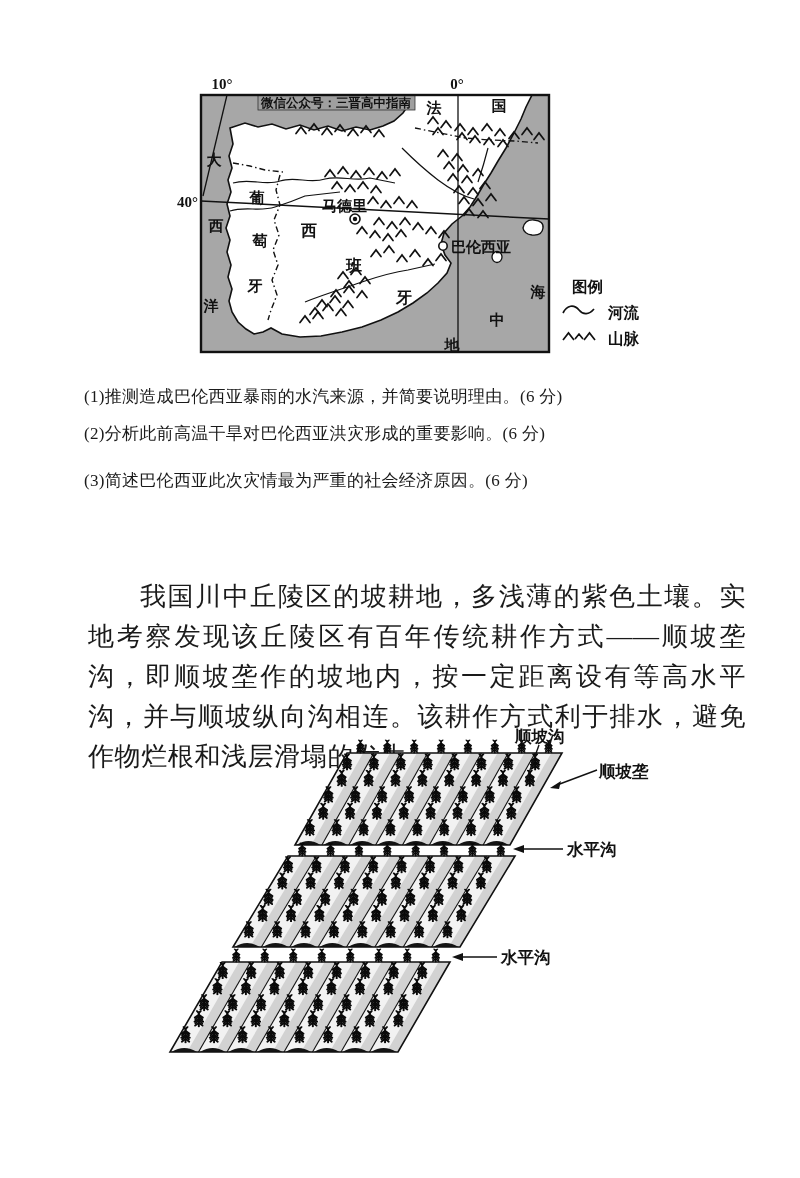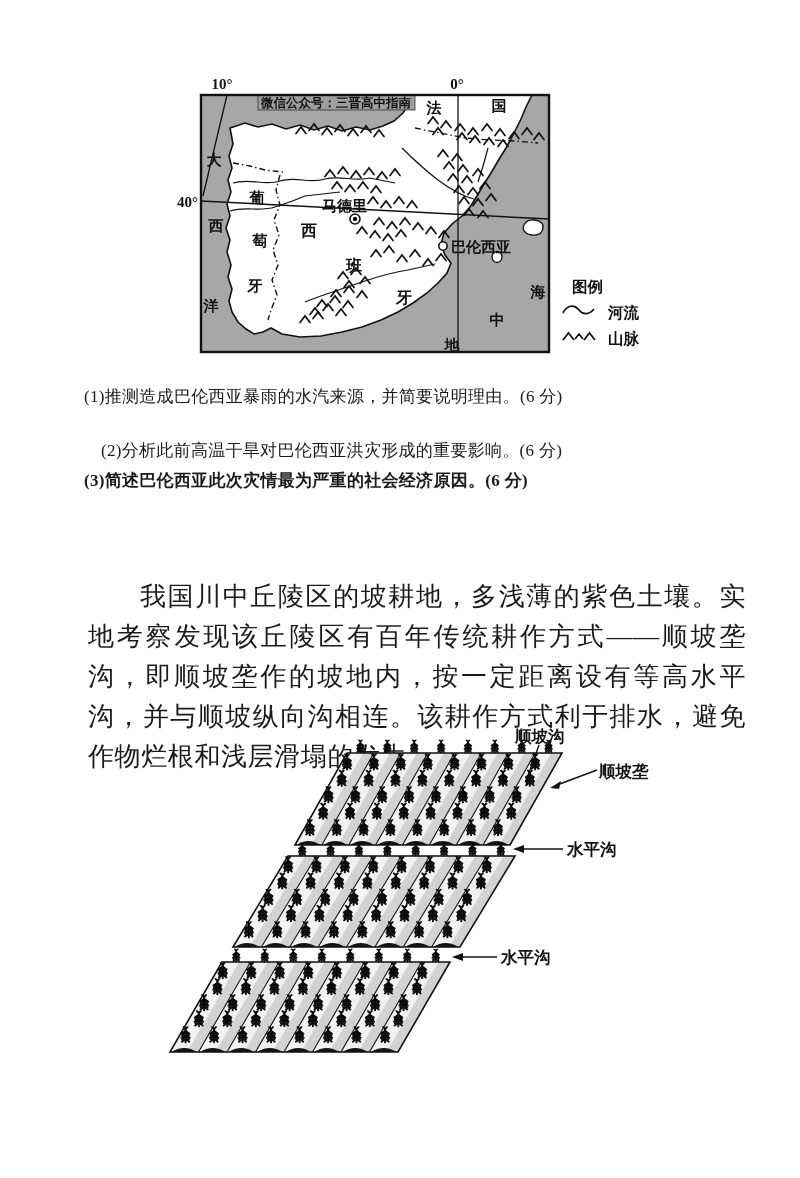--- a/index.html
+++ b/index.html
@@ -173,22 +173,22 @@
     <g>
       <text class="mlabel" font-size="15.5" x="572" y="292">图例</text>
       <path d="M563,313 c4,-8 11,-9 16,-3 c4,5 10,5 15,-1" fill="none" stroke="#111" stroke-width="1.7"></path>
       <text class="mlabel" font-size="15.5" x="608" y="318">河流</text>
       <path d="M563,340 l5.5,-7 5.5,7 M575,339 l4,-5 4,5 M584,340 l5.5,-7 5.5,7" fill="none" stroke="#111" stroke-width="1.7"></path>
       <text class="mlabel" font-size="15.5" x="608" y="344">山脉</text>
     </g>
   </svg>
 
   <div class="q" style="top:385px;">(1)推测造成巴伦西亚暴雨的水汽来源，并简要说明理由。(6 分)</div>
-  <div class="q" style="top:439px;margin-left:17px;">(2)分析此前高温干旱对巴伦西亚洪灾形成的重要影响。(6 分)</div>
-  <div class="q" style="top:469px;font-weight:bold;">(3)简述巴伦西亚此次灾情最为严重的社会经济原因。(6 分)</div>
+  <div class="q" style="top:422px;">(2)分析此前高温干旱对巴伦西亚洪灾形成的重要影响。(6 分)</div>
+  <div class="q" style="top:469px;">(3)简述巴伦西亚此次灾情最为严重的社会经济原因。(6 分)</div>
 
   <div class="material">我国川中丘陵区的坡耕地，多浅薄的紫色土壤。实地考察发现该丘陵区有百年传统耕作方式——顺坡垄沟，即顺坡垄作的坡地内，按一定距离设有等高水平沟，并与顺坡纵向沟相连。该耕作方式利于排水，避免作物烂根和浅层滑塌的发生。</div>
 
   <svg id="diagram-svg" style="top:700px;" width="800" height="390" viewBox="0 700 800 390">
     <defs>
       <symbol id="plant" viewBox="0 0 22 30">
         <g stroke="#0a0a0a" stroke-width="3.4" stroke-linecap="round" fill="none">
           <path d="M11 29 L11 4"></path>
           <path d="M11 5 L7.5 1 M11 5 L14.5 1"></path>
           <path d="M11 8 L4 13 M11 8 L18 13"></path>

